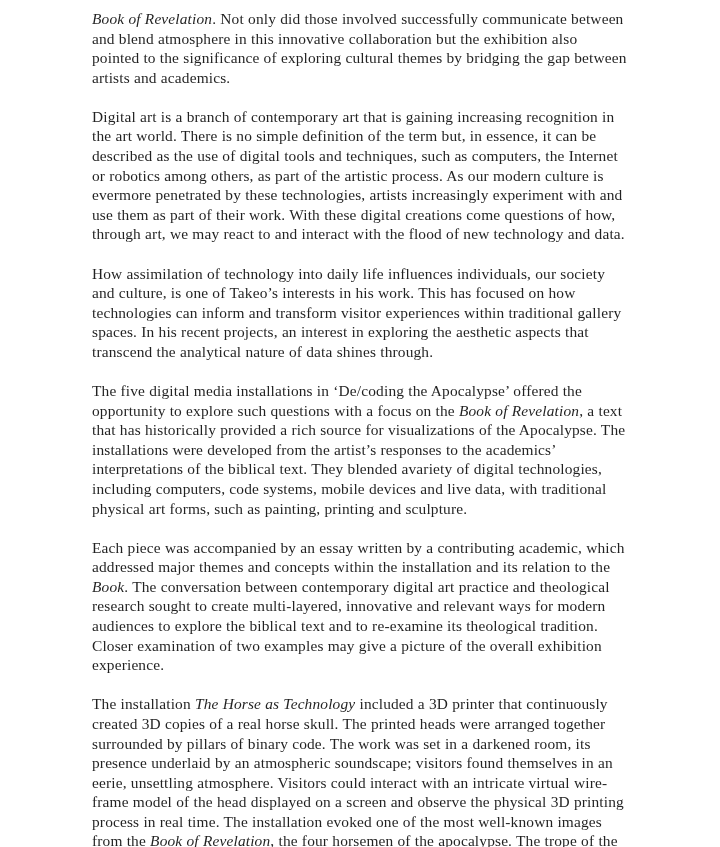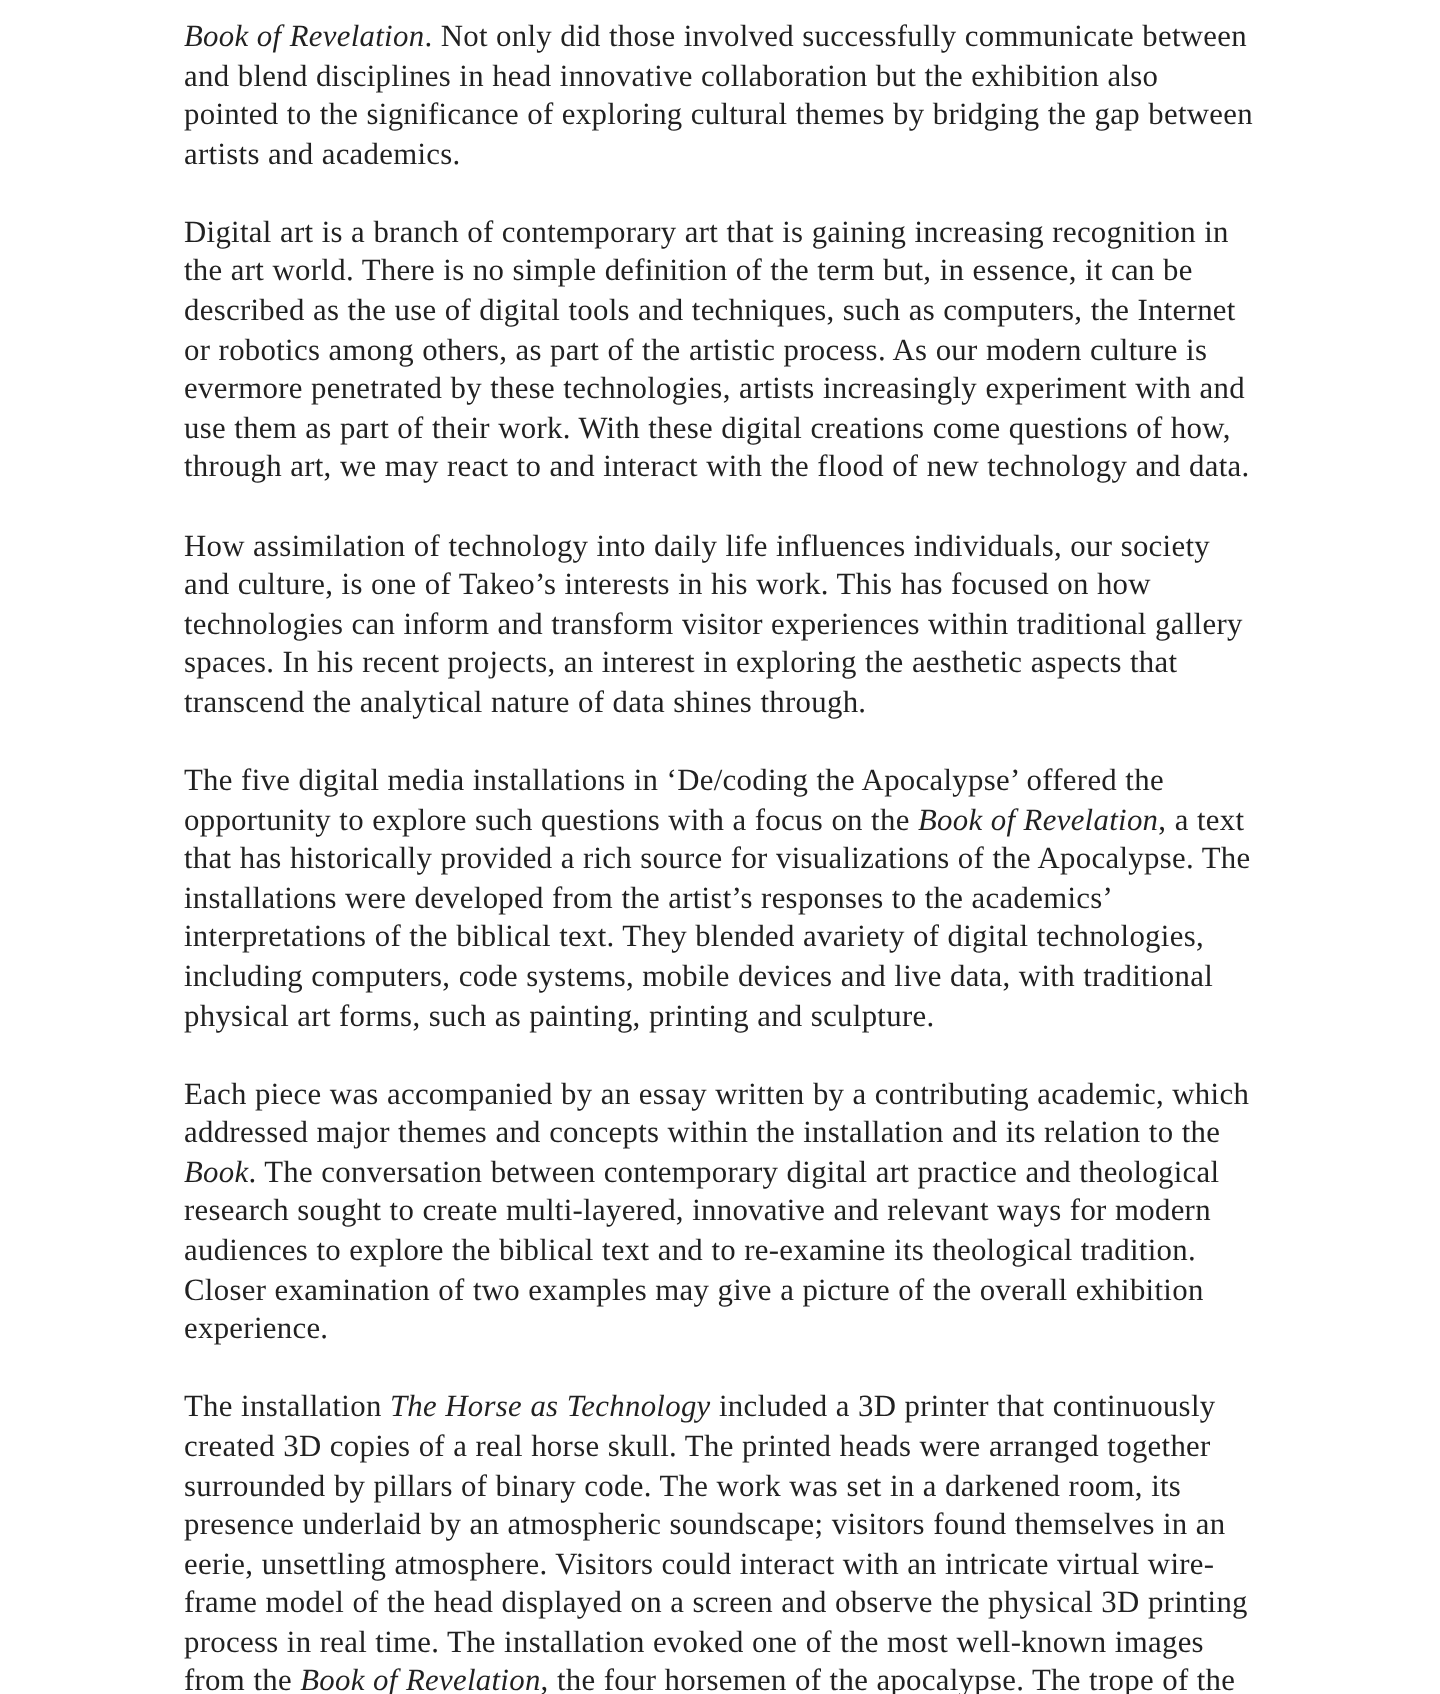--- a/index.html
+++ b/index.html
@@ -44,20 +44,20 @@
   
   .doc-body {
     filter: contrast(0.97) brightness(1.01);
   }
 </style>
 </head>
 <body style="background: rgb(255, 255, 255); color: rgb(30, 30, 30);">
 
 <div class="page" style="background: rgb(255, 255, 255);">
   <div class="doc-body">
-      <p class="para"><em class="title">Book of Revelation</em><span>. Not only did those involved successfully communicate between and blend disciplines in head innovative collaboration but the exhibition also pointed to the significance of exploring cultural themes by bridging the gap between artists and academics.</span></p>
+      <p class="para"><em class="title">Book of Revelation</em><span>. Not only did those involved successfully communicate between and blend atmosphere in this innovative collaboration but the exhibition also pointed to the significance of exploring cultural themes by bridging the gap between artists and academics.</span></p>
       <p class="para"><span>Digital art is a branch of contemporary art that is gaining increasing recognition in the art world. There is no simple definition of the term but, in essence, it can be described as the use of digital tools and techniques, such as computers, the Internet or robotics among others, as part of the artistic process. As our modern culture is evermore penetrated by these technologies, artists increasingly experiment with and use them as part of their work. With these digital creations come questions of how, through art, we may react to and interact with the flood of new technology and data.</span></p>
       <p class="para"><span>How assimilation of technology into daily life influences individuals, our society and culture, is one of Takeo’s interests in his work. This has focused on how technologies can inform and transform visitor experiences within traditional gallery spaces. In his recent projects, an interest in exploring the aesthetic aspects that transcend the analytical nature of data shines through.</span></p>
       <p class="para"><span>The five digital media installations in ‘De/coding the Apocalypse’ offered the opportunity to explore such questions with a focus on the </span><em class="title">Book of Revelation</em><span>, a text that has historically provided a rich source for visualizations of the Apocalypse. The installations were developed from the artist’s responses to the academics’ interpretations of the biblical text. They blended avariety of digital technologies, including computers, code systems, mobile devices and live data, with traditional physical art forms, such as painting, printing and sculpture.</span></p>
       <p class="para"><span>Each piece was accompanied by an essay written by a contributing academic, which addressed major themes and concepts within the installation and its relation to the </span><em class="title">Book</em><span>. The conversation between contemporary digital art practice and theological research sought to create multi-layered, innovative and relevant ways for modern audiences to explore the biblical text and to re-examine its theological tradition. Closer examination of two examples may give a picture of the overall exhibition experience.</span></p>
       <p class="para"><span>The installation </span><em class="title">The Horse as Technology</em><span> included a 3D printer that continuously created 3D copies of a real horse skull. The printed heads were arranged together surrounded by pillars of binary code. The work was set in a darkened room, its presence underlaid by an atmospheric soundscape; visitors found themselves in an eerie, unsettling atmosphere. Visitors could interact with an intricate virtual wire-frame model of the head displayed on a screen and observe the physical 3D printing process in real time. The installation evoked one of the most well-known images from the </span><em class="title">Book of Revelation</em><span>, the four horsemen of the apocalypse. The trope of the horses, as an ancient exemplar of human ‘technological’ enhancement, was linked with these cutting-edge technologies to provoke us to consider both the wondrous creative powers and fearsome destructiveness technology provides.</span></p>
     </div>
 </div>
 
 </body></html>

